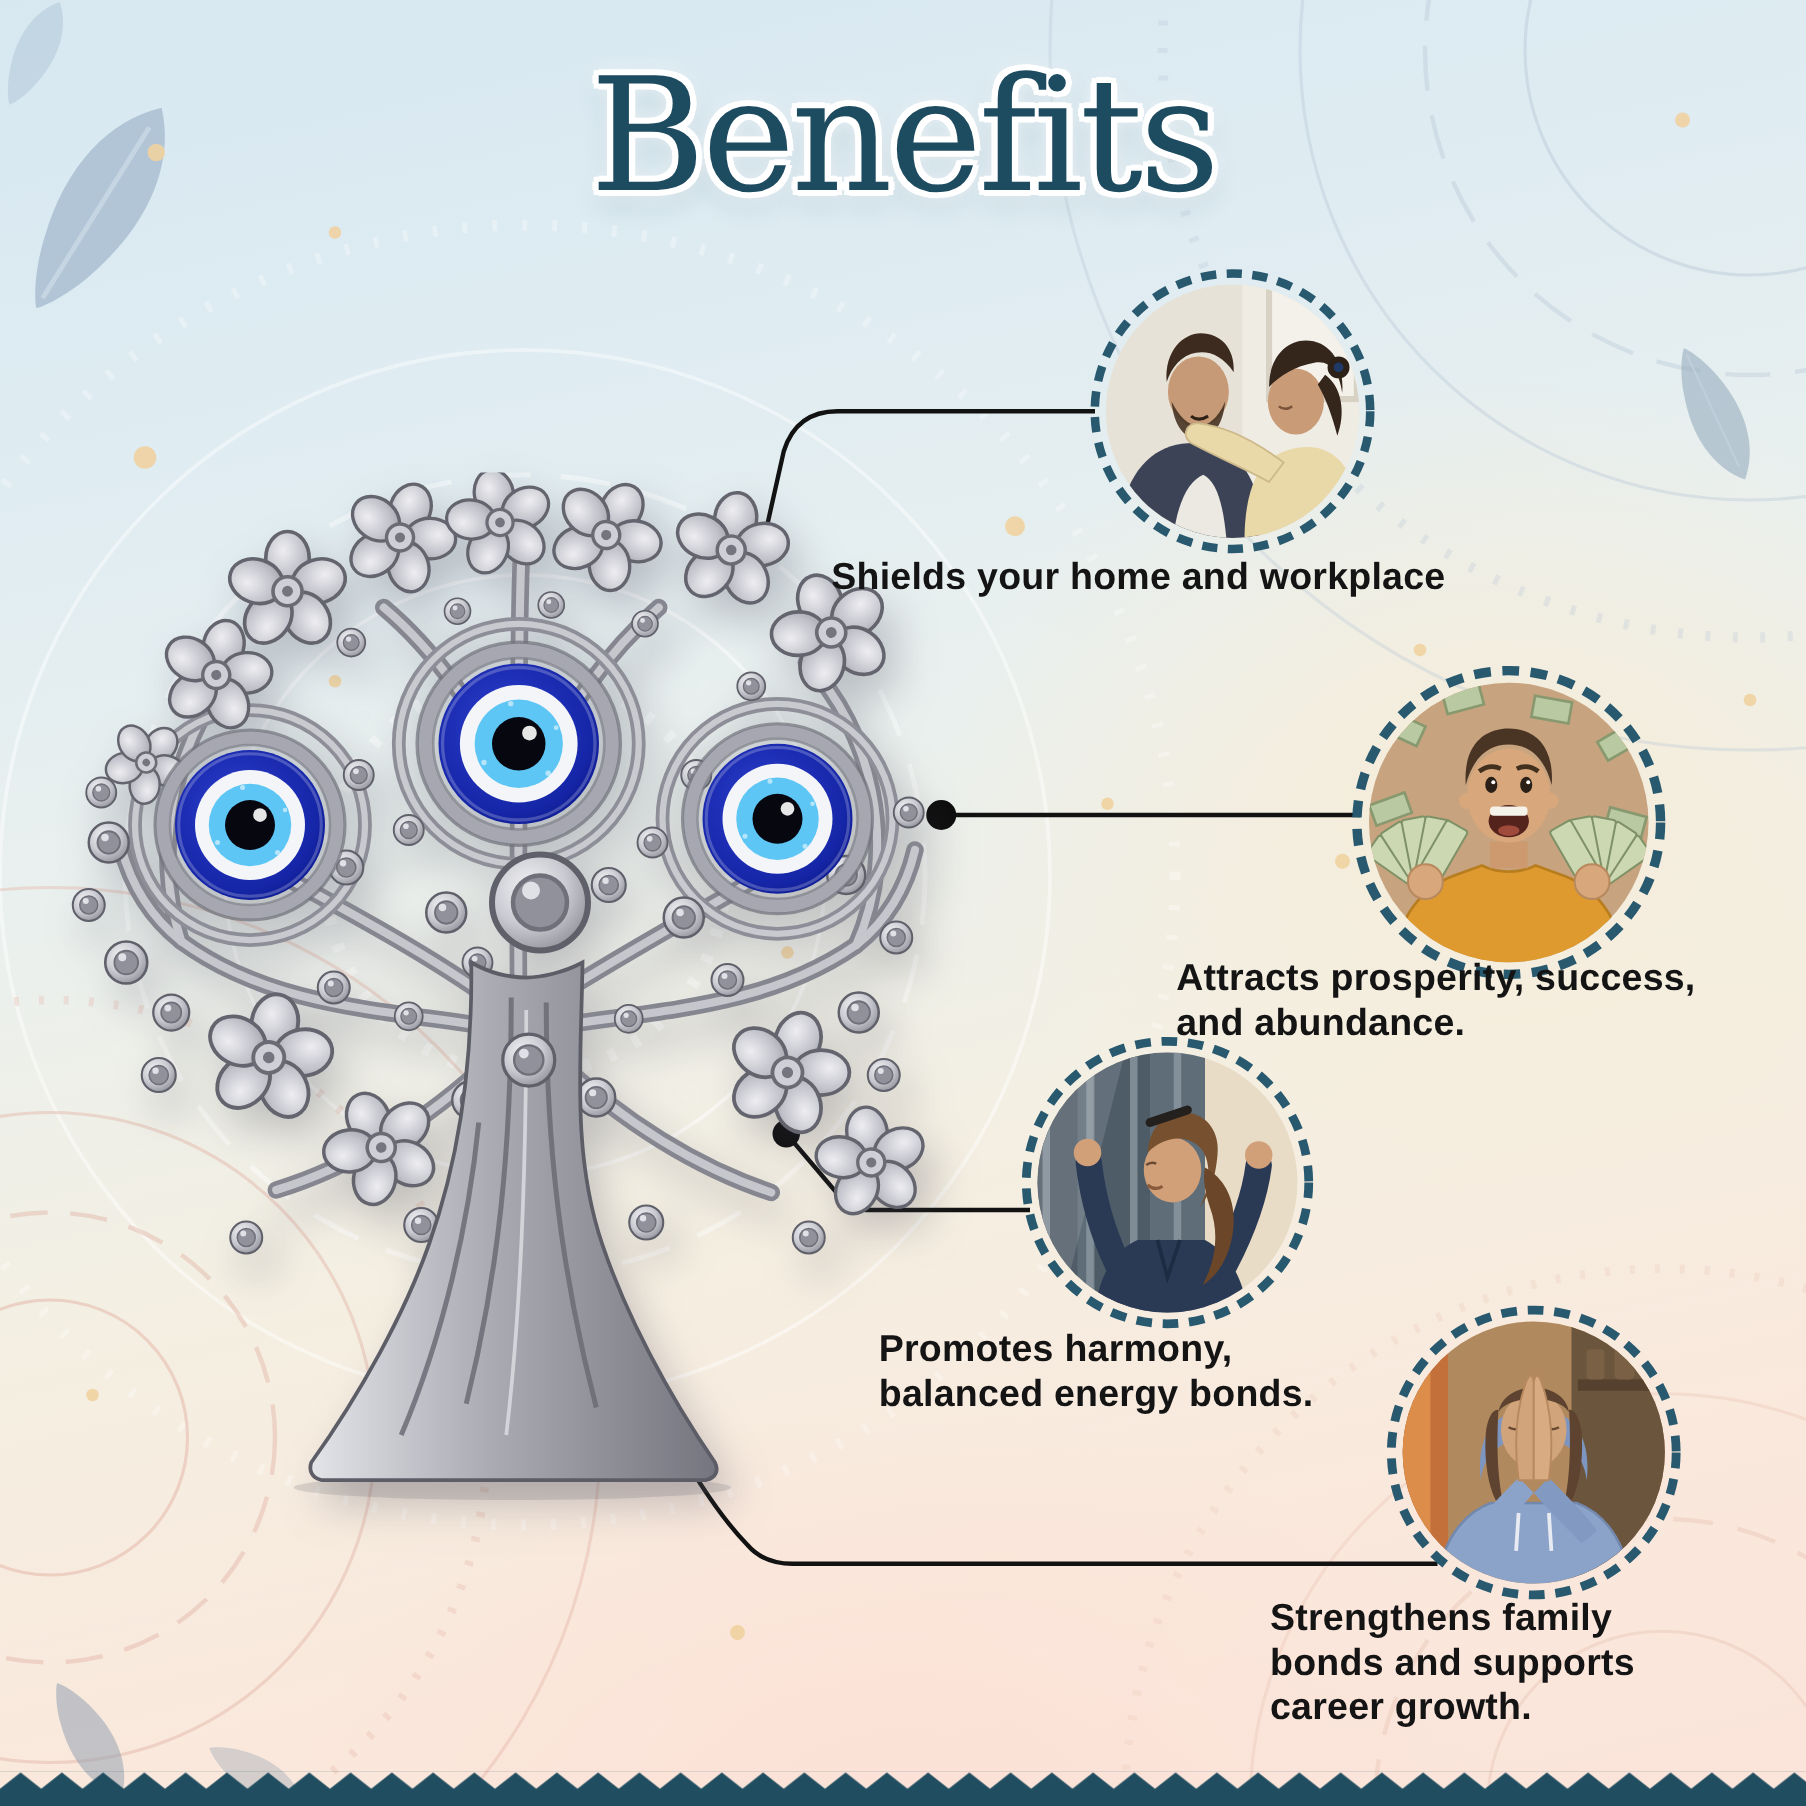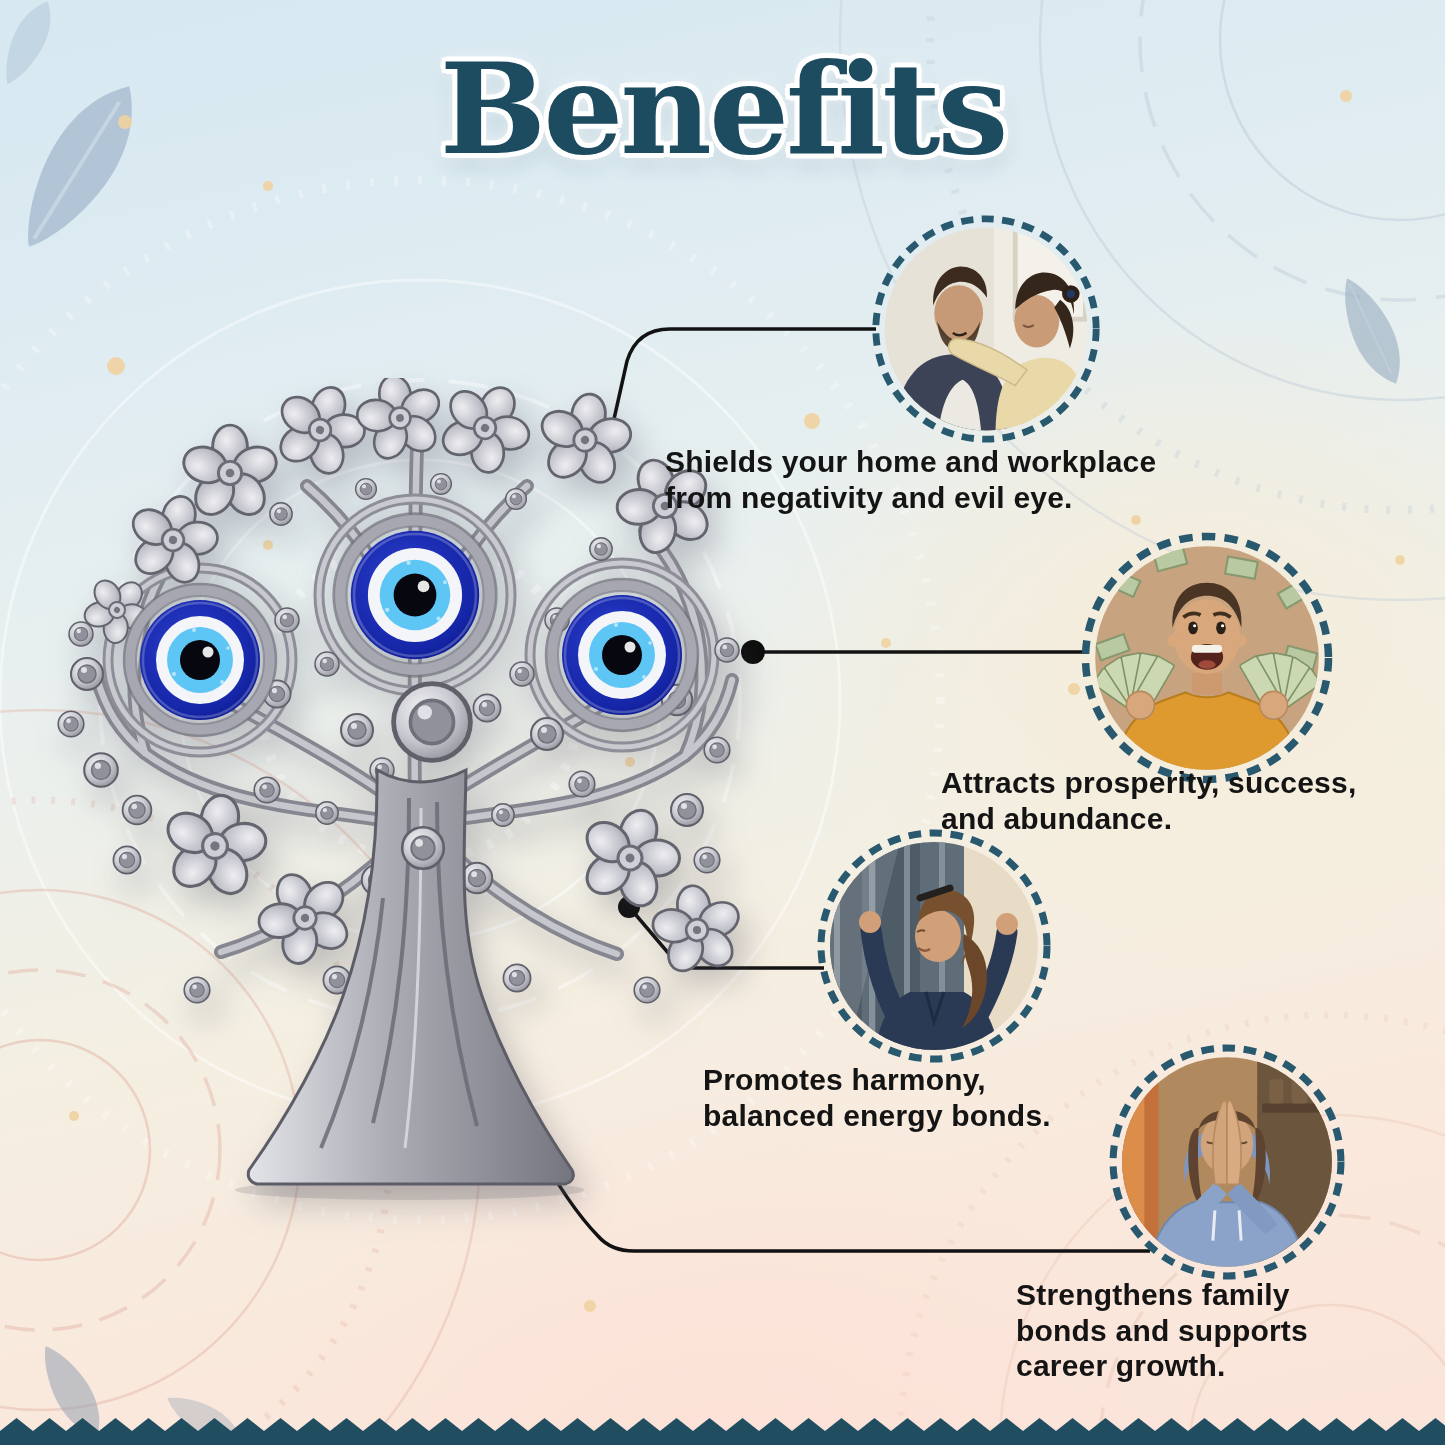--- a/index.html
+++ b/index.html
@@ -9,21 +9,21 @@
     background:
       radial-gradient(ellipse 620px 480px at 82% 44%, rgba(247,236,215,.9) 0%, rgba(247,236,215,0) 70%),
       radial-gradient(ellipse 700px 500px at 50% 102%, rgba(252,224,214,.85) 0%, rgba(252,224,214,0) 70%),
       linear-gradient(168deg,#d7e8f1 0%,#dfecf2 22%,#eaf0ee 42%,#f4efe2 62%,#fae8dc 82%,#fbe4da 100%);
   }
   svg{display:block;}
   .abs{position:absolute;}
   .bg-decor{left:0;top:0;z-index:0;}
   .page-title{
     left:0;top:40px;width:100%;text-align:center;z-index:4;margin:0;
-    font-family:"DejaVu Serif",serif;font-weight:700;font-size:126px;line-height:1.1;
+    font-family:"DejaVu Serif",serif;font-weight:400;font-size:126px;line-height:1.1;
     letter-spacing:-3px;color:#1d4b60;
     text-shadow:
       -4px -4px 0 #ffffff, 4px -4px 0 #ffffff, -4px 4px 0 #ffffff, 4px 4px 0 #ffffff,
       0 -5px 0 #ffffff, 0 5px 0 #ffffff, -5px 0 0 #ffffff, 5px 0 0 #ffffff,
       0 0 16px rgba(255,255,255,.95), 0 10px 22px rgba(30,75,96,.18);
   }
   .tree-wrap{left:25px;top:378px;z-index:2;filter:drop-shadow(10px 16px 16px rgba(70,70,85,.28));}
   .connectors{left:0;top:0;z-index:1;}
   .benefit-photo{z-index:3;}
   .benefit-text{
@@ -462,21 +462,20 @@
         <path d="M170,182 C160,168 144,152 132,140 L120,152 C132,166 146,180 158,192 Z" fill="#8299c2"></path>
         <path d="M108,142 C104,112 106,86 114,64 C117,56 120,58 120,68 L120,142 Z" fill="#d2a47c" stroke="#b8895e" stroke-width="1.5"></path>
         <path d="M132,142 C136,112 134,86 126,64 C123,56 120,58 120,68 L120,142 Z" fill="#d8ab82" stroke="#b8895e" stroke-width="1.5"></path>
       </g>
       <circle cx="120" cy="120" r="113" fill="none" stroke="#28596f" stroke-width="7" stroke-dasharray="12.5 8.6"></circle>
     </svg>
   </div>
 
   <div class="abs benefit-text" style="left:665px;top:444px;width:640px;">
     <div>Shields your home and workplace</div>
-    <div>from negativity and evil eye.</div>
   </div>
 
   <div class="abs benefit-text" style="left:941px;top:765px;width:500px;">
     <div>Attracts prosperity, success,</div>
     <div>and abundance.</div>
   </div>
 
   <div class="abs benefit-text" style="left:703px;top:1062px;width:440px;">
     <div>Promotes harmony,</div>
     <div>balanced energy bonds.</div>

